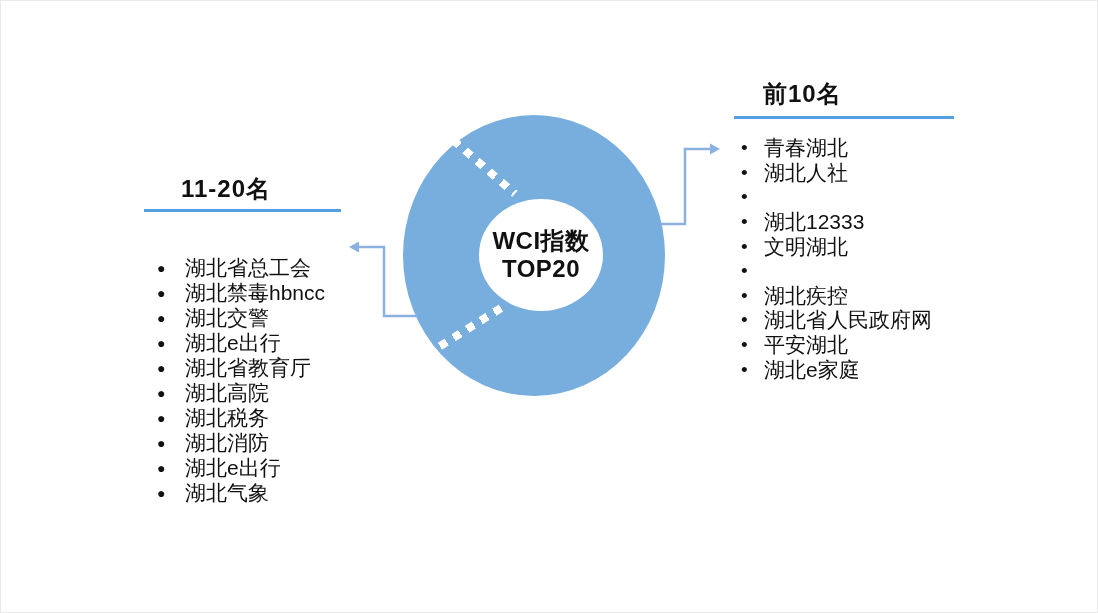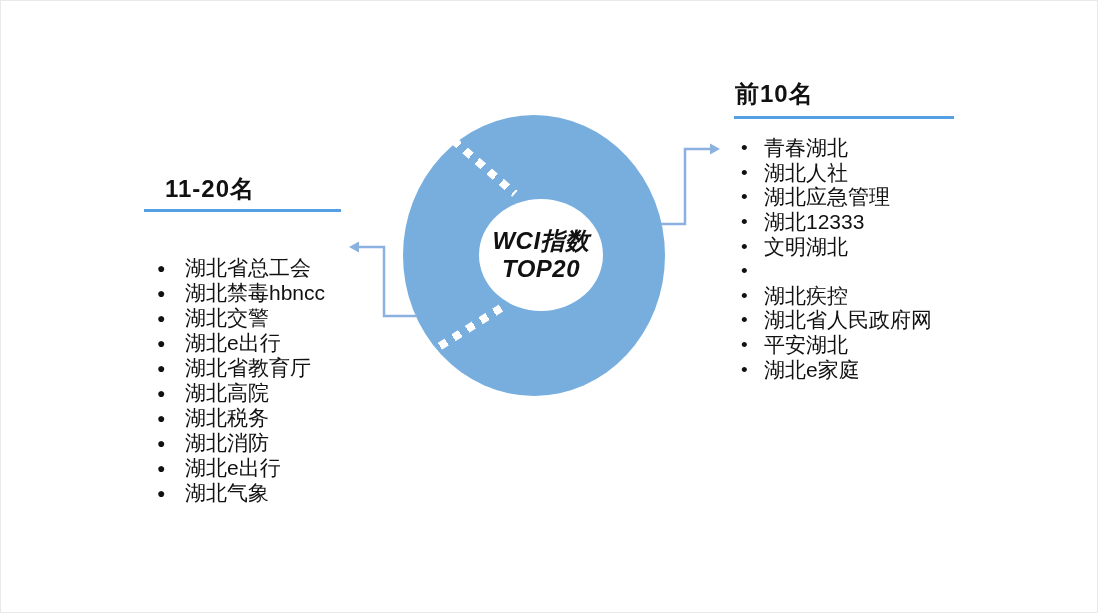--- a/index.html
+++ b/index.html
@@ -18,37 +18,37 @@
   }
   .donut-inner {
     position: absolute; left: 478px; top: 198px;
     width: 124px; height: 112px; border-radius: 50%;
     background: #ffffff;
   }
   .donut-label {
     position: absolute; left: 470px; top: 196px; width: 140px; height: 116px;
     display: flex; flex-direction: column; align-items: center; justify-content: center;
     font-size: 24px; font-weight: bold; color: #111111; line-height: 28px;
-    letter-spacing: 0.5px; text-align: center; font-style: italic;
+    letter-spacing: 0.5px; text-align: center;
   }
   .dash-line {
     position: absolute; height: 8px; transform-origin: 0 50%;
     background: repeating-linear-gradient(90deg, #ffffff 0 8px, rgba(255,255,255,0) 8px 16px);
   }
   .dash-top  { left: 452px; top: 135px; width: 82px; transform: rotate(41deg); }
   .dash-bottom { left: 500px; top: 303px; width: 76px; transform: rotate(148deg); }
   
   .connectors { position: absolute; left: 0; top: 0; width: 1098px; height: 613px; pointer-events: none; }
   
   .panel-header {
     position: absolute; font-size: 24px; font-weight: bold; color: #111111;
     letter-spacing: 1px; white-space: nowrap;
   }
-  .header-left  { left: 164px; top: 172px; }
-  .header-right { left: 734px; top: 77px; }
+  .header-left  { left: 180px; top: 172px; }
+  .header-right { left: 762px; top: 77px; }
   .underline { position: absolute; height: 3px; background: #55A0E5; }
   .underline-left  { left: 143px; top: 208px; width: 197px; }
   .underline-right { left: 733px; top: 115px; width: 220px; }
   
   .rank-list { position: absolute; }
   .list-left  { left: 156px; top: 254px; }
   .list-right { left: 740px; top: 135px; }
   .rank-row { display: flex; align-items: center; white-space: nowrap; }
   .list-left  .rank-row { height: 25px; }
   .list-right .rank-row { height: 24.6px; }
@@ -142,21 +142,20 @@
         <span class="label">青春湖北</span>
       </div>
 
       <div class="rank-row">
         <span class="bullet">•</span>
         <span class="label">湖北人社</span>
       </div>
 
       <div class="rank-row">
         <span class="bullet">•</span>
-        <span class="label">湖北应急管理</span>
       </div>
 
       <div class="rank-row">
         <span class="bullet">•</span>
         <span class="label">湖北12333</span>
       </div>
 
       <div class="rank-row">
         <span class="bullet">•</span>
         <span class="label">文明湖北</span>

